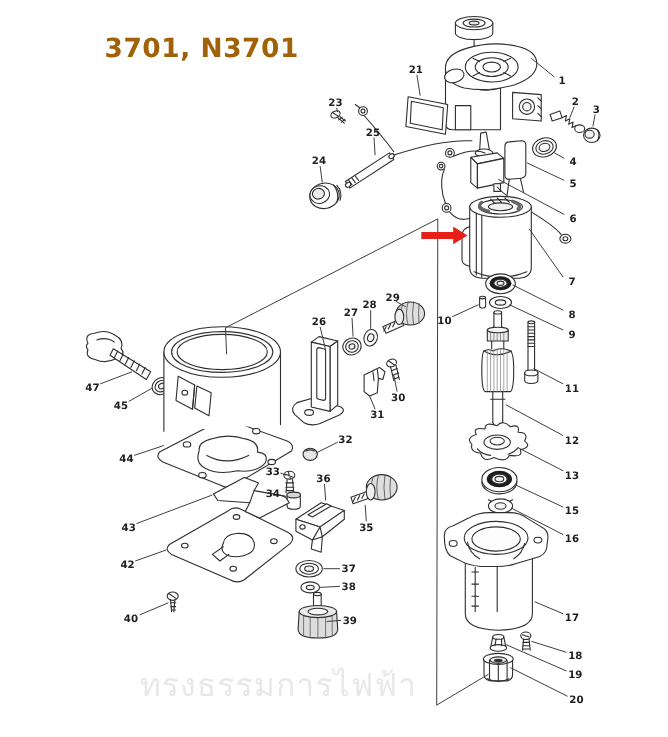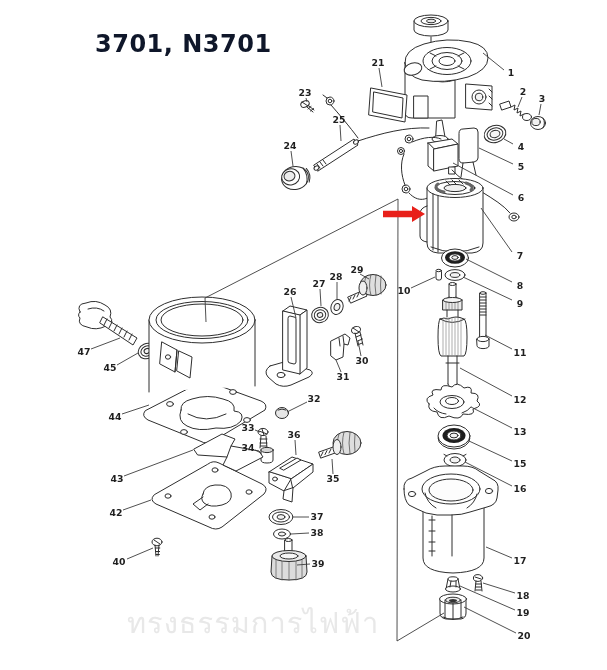--- a/index.html
+++ b/index.html
@@ -1,19 +1,19 @@
 <!DOCTYPE html>
 <html><head>
 <meta charset="utf-8">
 <style>
   html,body{margin:0;padding:0;background:#fff;}
   .canvas{position:relative;width:607px;height:670px;background:#ffffff;overflow:hidden;
           font-family:"DejaVu Sans",sans-serif;}
   .title{position:absolute;left:95px;top:30px;font-size:24px;font-weight:700;
-         letter-spacing:0.5px;color:#0f172a;font-family:"DejaVu Sans",sans-serif;}
+         letter-spacing:0.5px;color:#a16207;font-family:"DejaVu Sans",sans-serif;}
   .watermark{position:absolute;left:127px;top:600px;font-size:29px;font-weight:400;
              color:#e8e8e8;letter-spacing:1px;white-space:nowrap;
              font-family:"DejaVu Sans",sans-serif;}
   svg.diagram{position:absolute;left:0;top:0;}
   .plabel{font:700 9.3px "DejaVu Sans",sans-serif;fill:#1f1f1f;}
 </style>
 </head>
 <body>
 
 <div class="canvas">

